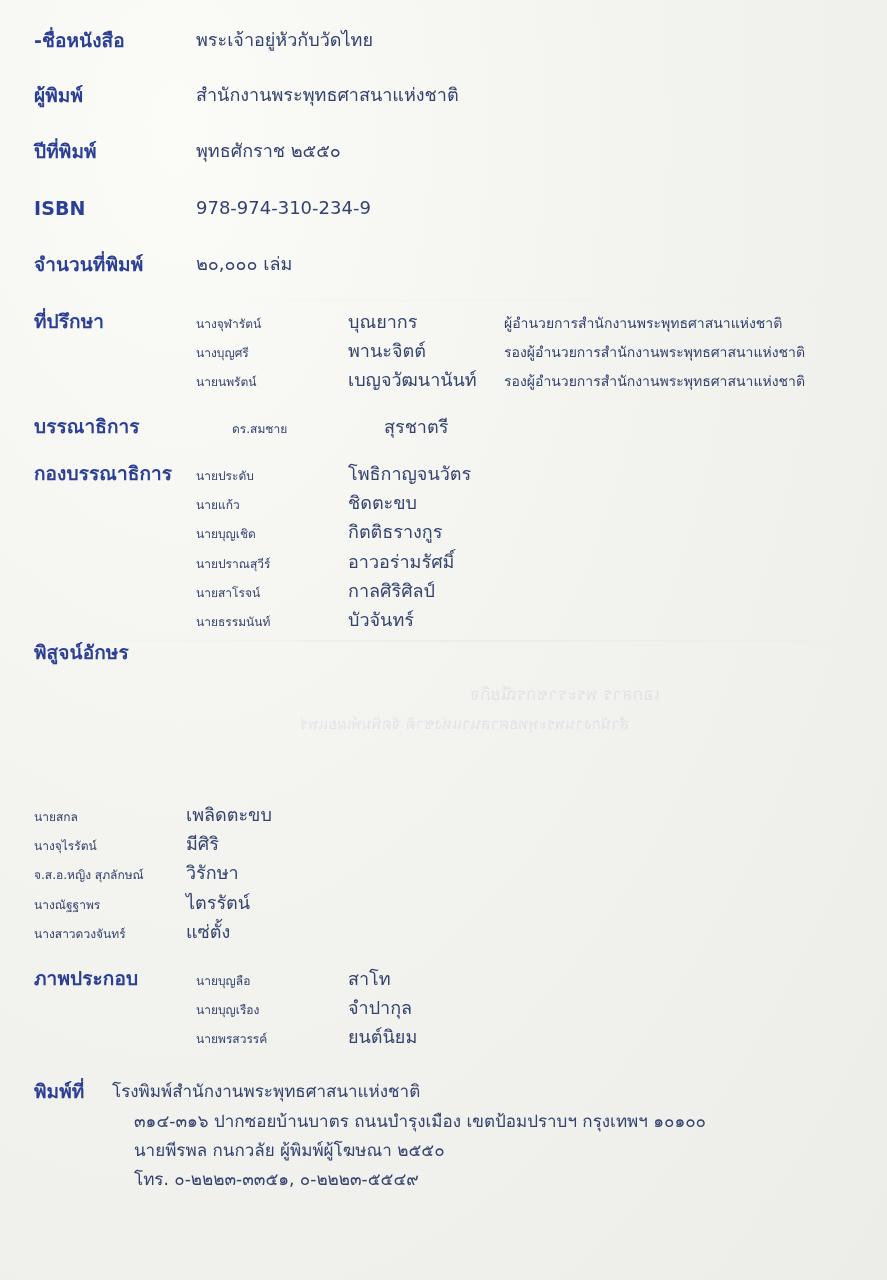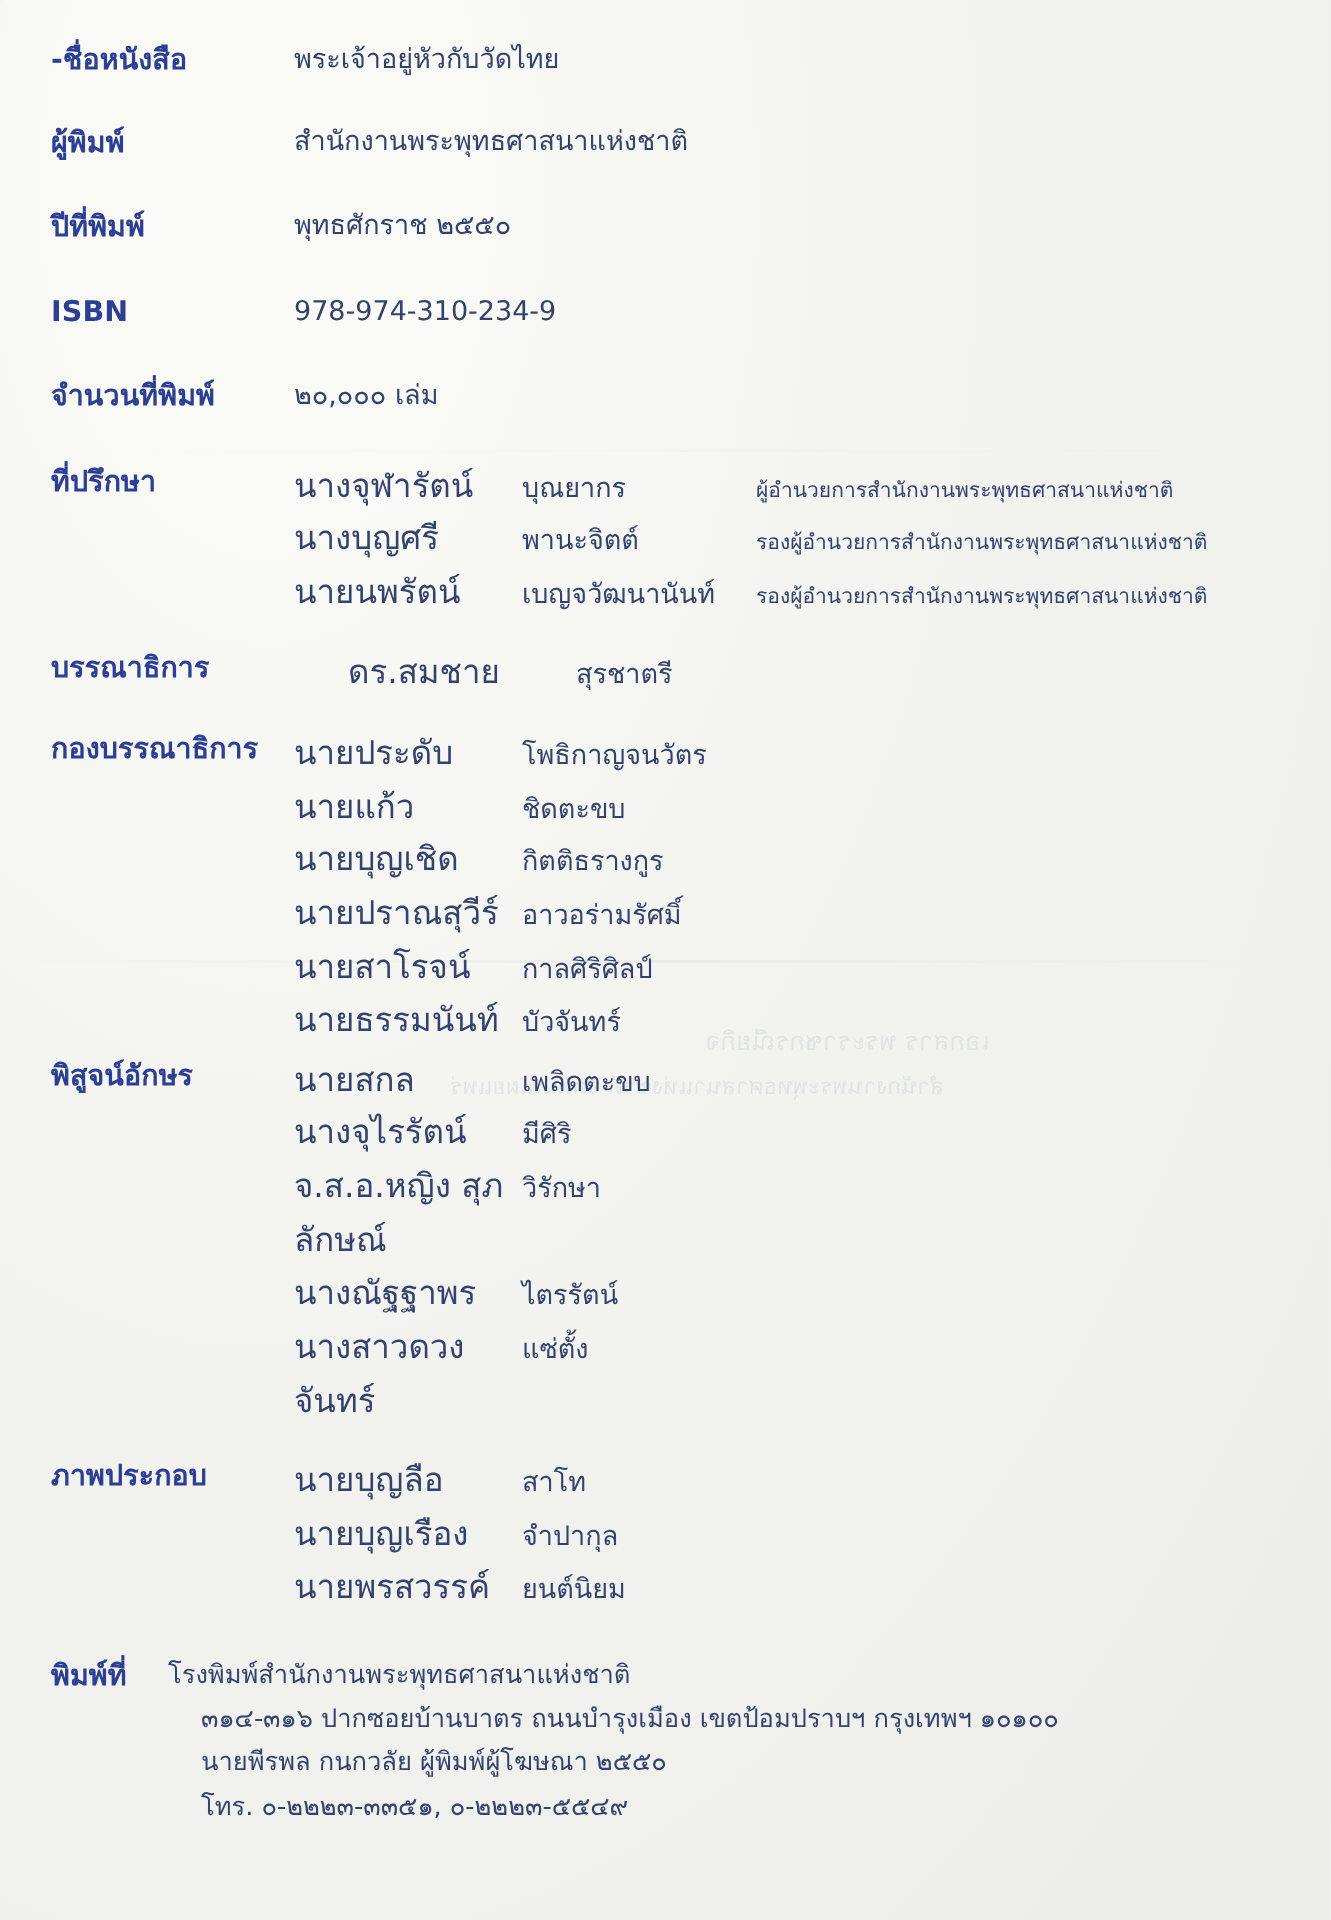--- a/index.html
+++ b/index.html
@@ -72,21 +72,21 @@
     flex-direction: column;
   }
   .name-line {
     display: flex;
     align-items: baseline;
     line-height: 1.62;
   }
   .first {
     width: 152px;
     flex: 0 0 152px;
-    font-size: 22px;
+    font-size: 12px;
     color: #33426f;
   }
   .last {
     width: 156px;
     flex: 0 0 156px;
     font-size: 18px;
     color: #33426f;
   }
   .pos {
     font-size: 14px;
@@ -218,21 +218,21 @@
           <span class="first">นายสาโรจน์</span>
           <span class="last">กาลศิริศิลป์</span>
         </div>
         <div class="name-line">
           <span class="first">นายธรรมนันท์</span>
           <span class="last">บัวจันทร์</span>
         </div>
       </div>
     </div>
 
-    <div class="row block-row" style="margin-bottom:18px;">
+    <div class="row block-row" style="margin-bottom:18px;flex-direction:column;">
       <div class="label">พิสูจน์อักษร</div>
       <div class="names">
         <div class="name-line">
           <span class="first">นายสกล</span>
           <span class="last">เพลิดตะขบ</span>
         </div>
         <div class="name-line">
           <span class="first">นางจุไรรัตน์</span>
           <span class="last">มีศิริ</span>
         </div>

